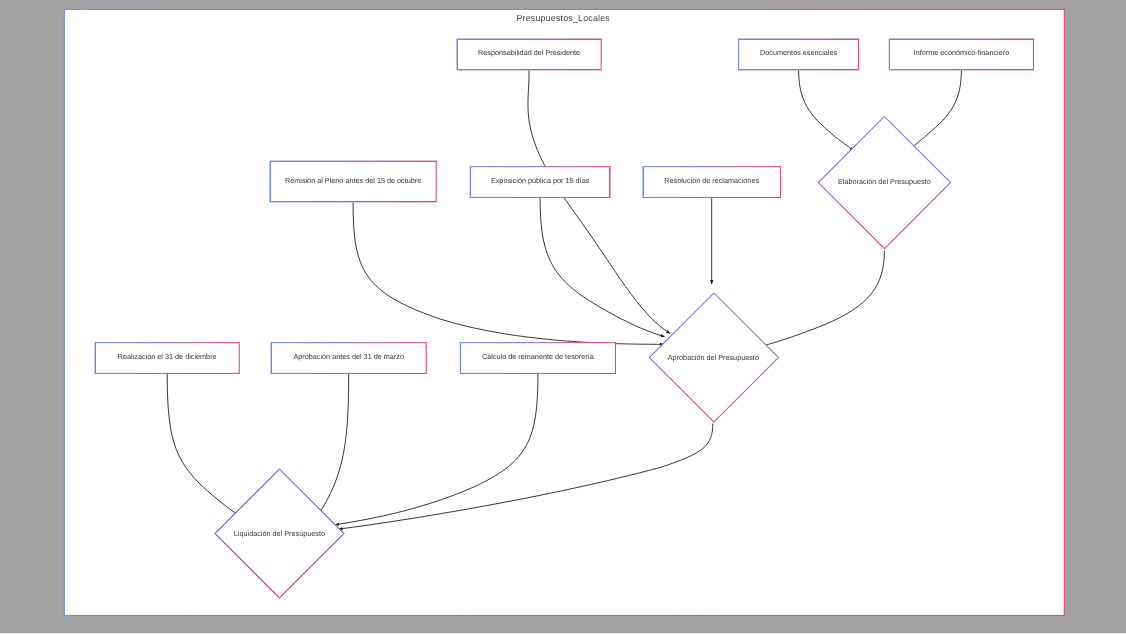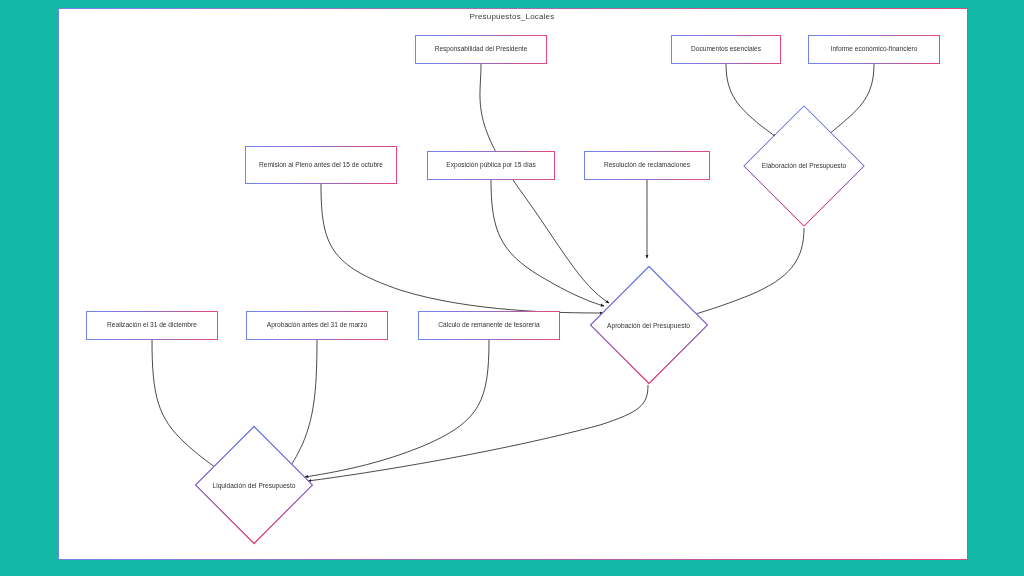--- a/index.html
+++ b/index.html
@@ -8,21 +8,21 @@
     padding: 0;
     background: #ffffff;
   }
   body {
     font-family: "Liberation Sans", "DejaVu Sans", sans-serif;
   }
   #canvas {
     position: relative;
     width: 1024px;
     height: 576px;
-    background: #14b8a6;
+    background: #a3a3a3;
     overflow: hidden;
   }
   
   #frame {
     position: absolute;
     left: 58px;
     top: 8px;
     width: 910px;
     height: 552px;
     background:

